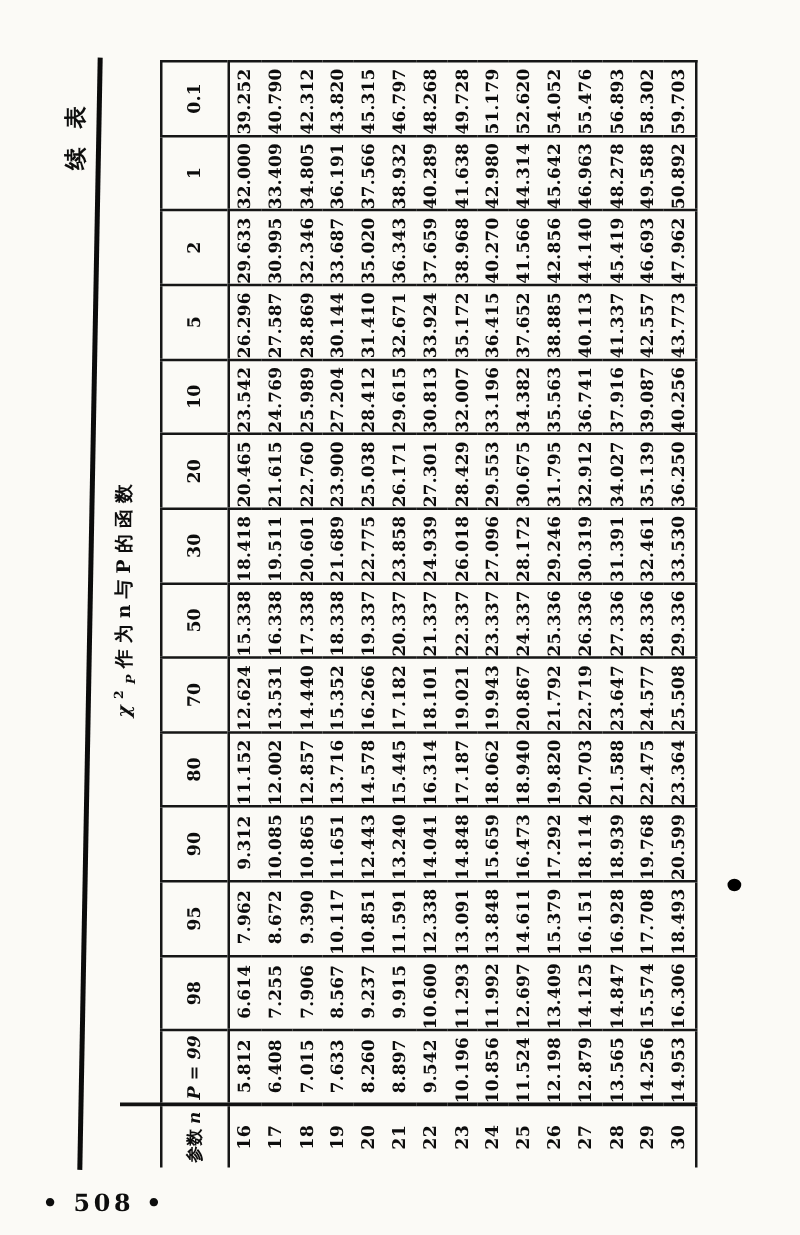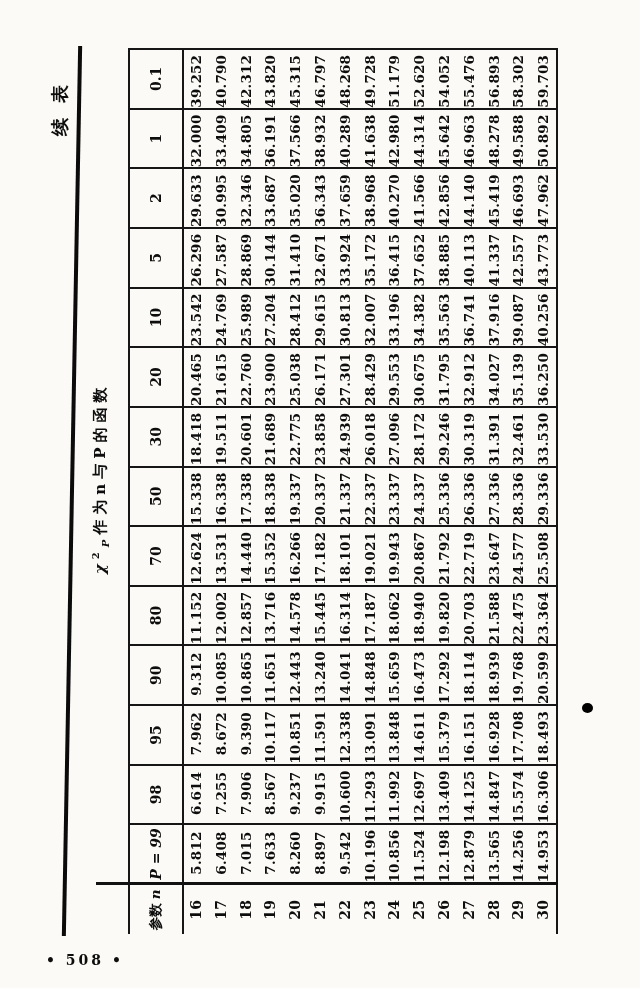--- a/index.html
+++ b/index.html
@@ -45,21 +45,21 @@
     height:24.8px;line-height:24.8px;font-size:13.5px;font-weight:700;
     text-align:right;padding-right:6px;letter-spacing:0.2px;
   }
   #tbl tbody td.stub{text-align:center;padding-right:0;font-size:14px;}
 
   
   #sep-ext{position:absolute;left:96px;top:882px;width:33px;height:3px;background:#121212;}
   #ink-dot{position:absolute;left:582px;top:703px;width:11px;height:10px;background:#000;border-radius:50%;}
 
   
-  #page-num{position:absolute;left:46px;top:952px;font-size:14px;font-weight:700;letter-spacing:3px;}
+  #page-num{position:absolute;left:34px;top:952px;font-size:19px;font-weight:700;letter-spacing:3px;}
 </style>
 </head>
 <body>
 
 <div class="page">
 
   <div class="rot-wrap" id="cont-wrap">
     <div class="rot-inner" id="cont-label">续表</div>
   </div>
 

